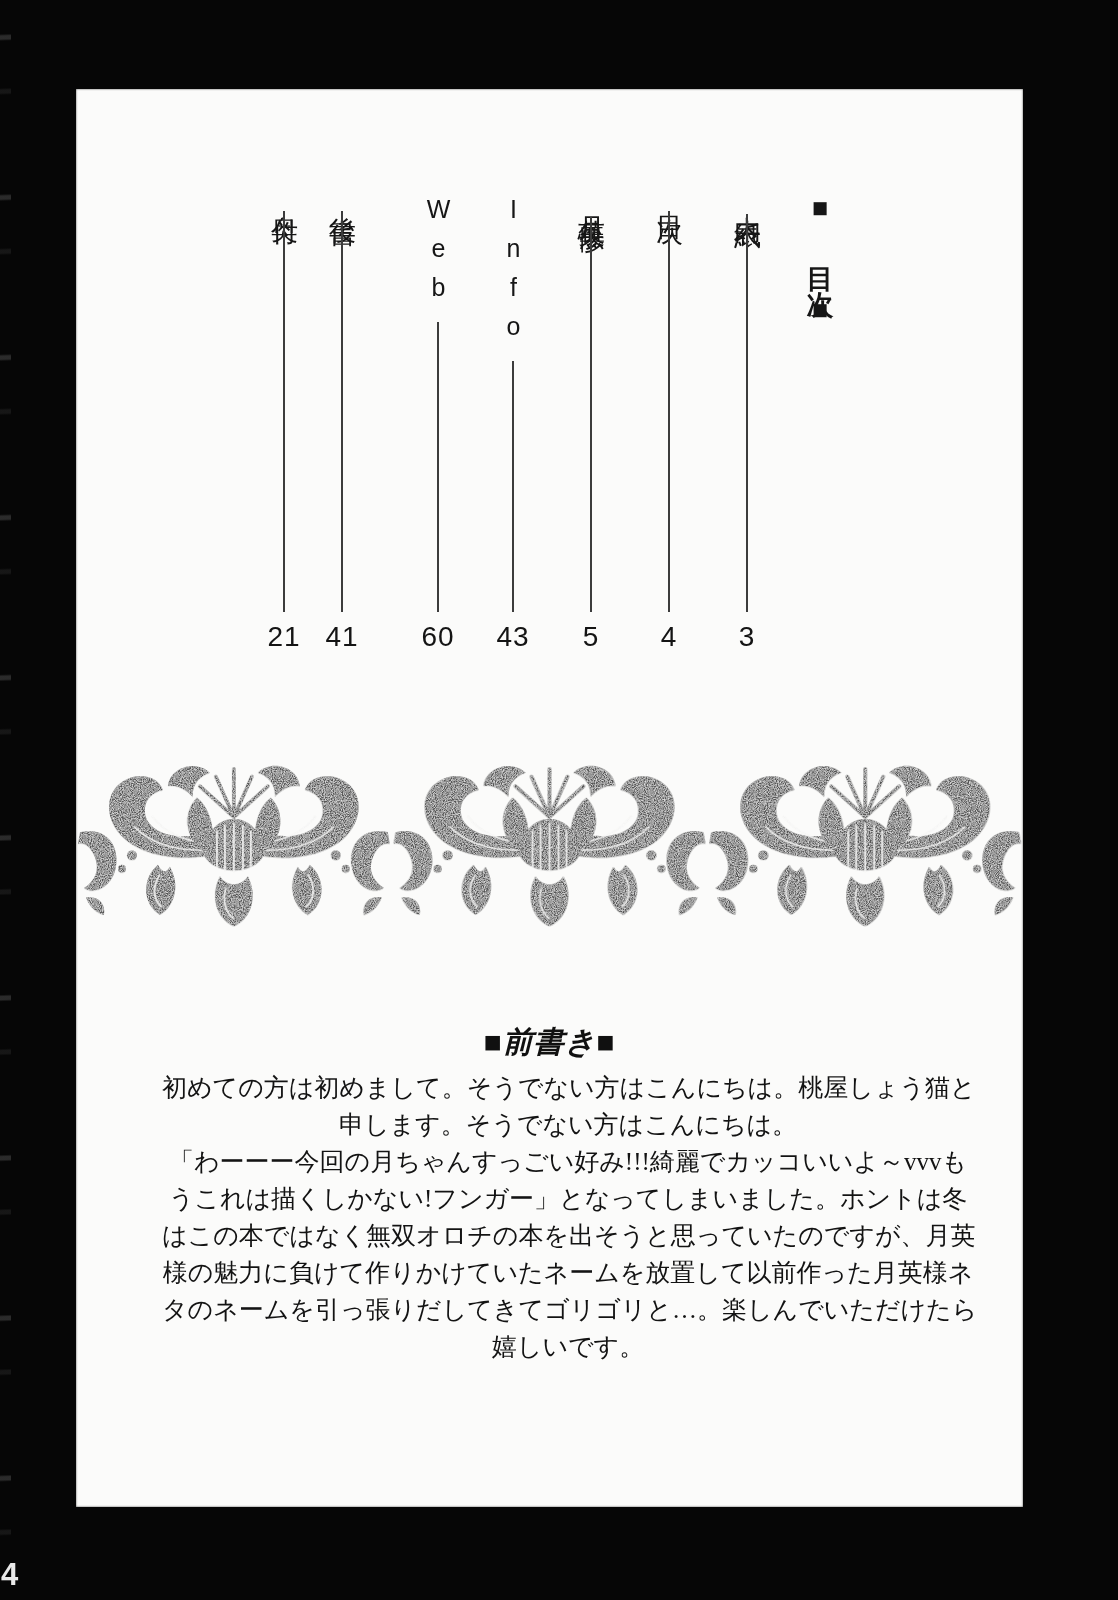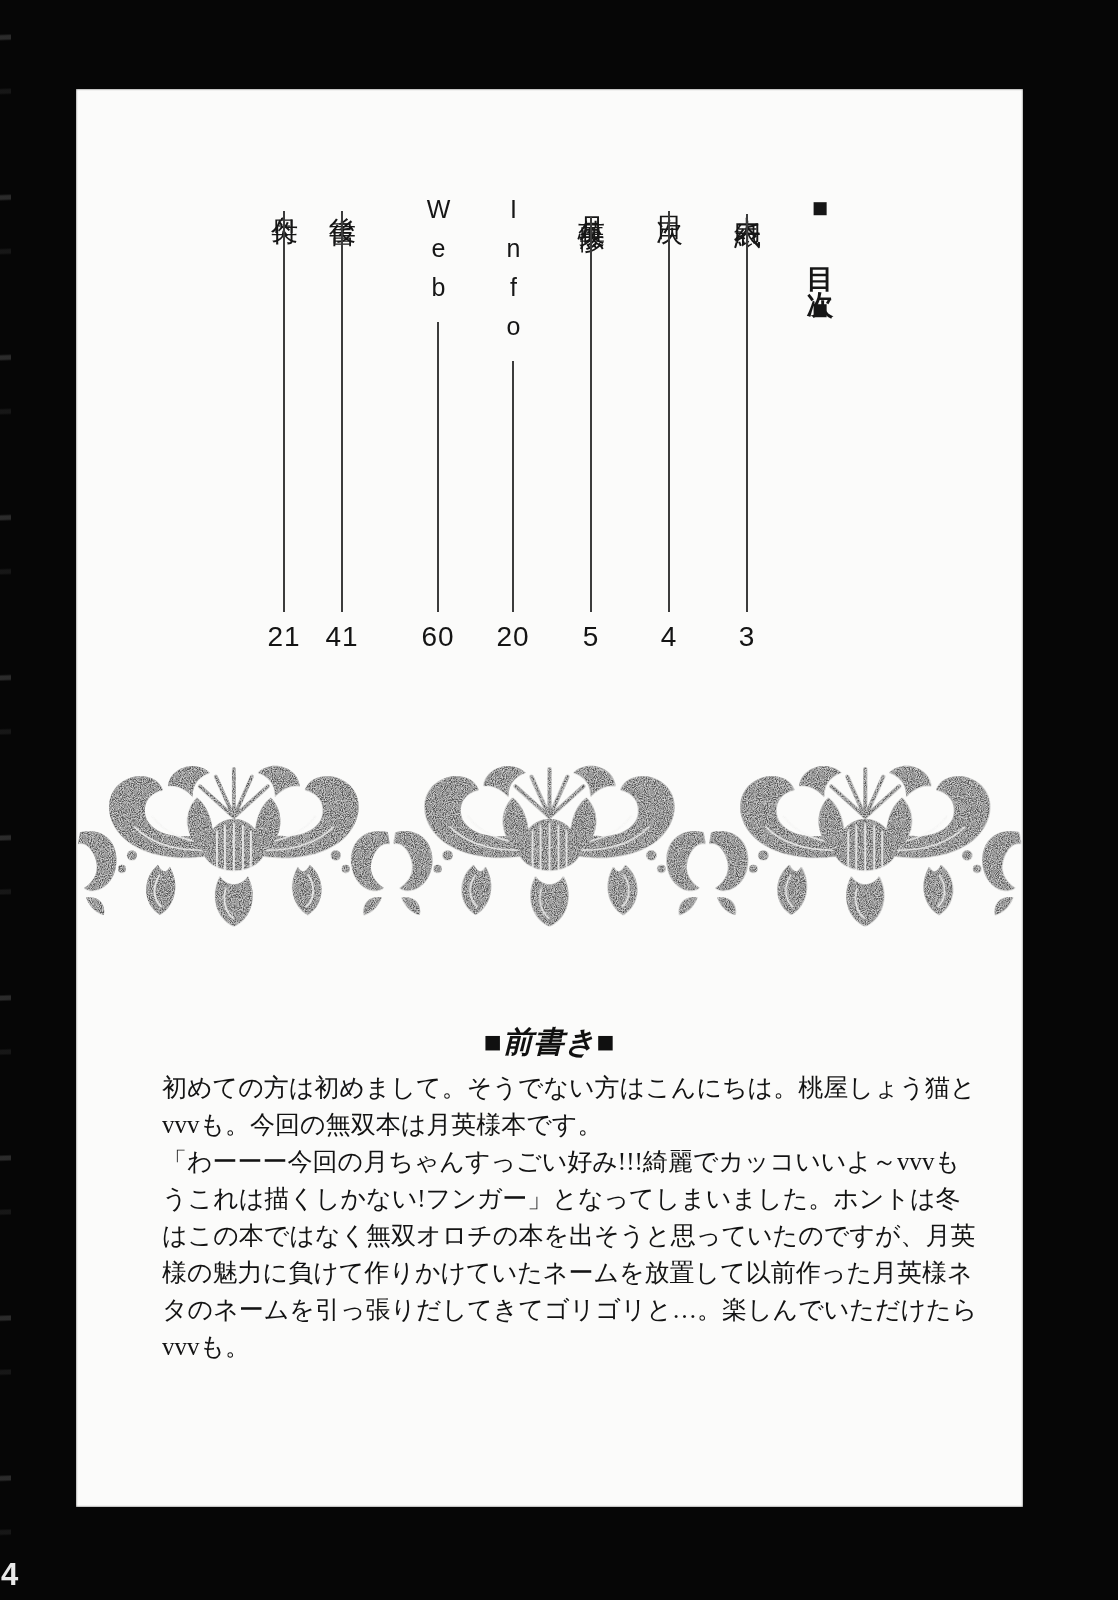--- a/index.html
+++ b/index.html
@@ -22,21 +22,21 @@
   .toc-col.latin .toc-label{font-size:25px;letter-spacing:11px;}
   .leader{width:2px;flex:1 1 auto;background:#3c3c3c;margin:10px 0 9px 0;}
   .pagenum{font-size:28px;color:#141414;letter-spacing:1px;}
   
   .ornament{position:absolute;left:0;top:655px;width:947px;height:192px;}
   
   .preface-title{position:absolute;left:0;top:933px;width:100%;text-align:center;
     font-family:"Liberation Serif",serif;font-weight:bold;font-size:30px;color:#101010;
     letter-spacing:1px;font-style:italic;}
   .preface-body{position:absolute;left:86px;top:980px;width:812px;
-    font-family:"Liberation Serif",serif;font-size:25px;line-height:37px;color:#131313;}
+    font-family:"Liberation Serif",serif;font-size:25px;line-height:37px;color:#131313;text-align:center;}
   .preface-line{white-space:nowrap;}
   
   .corner-pagenum{position:absolute;left:1px;top:1557px;color:#e9e9e9;font-size:31px;
     font-weight:bold;font-family:"Liberation Sans",sans-serif;}
 </style>
 </head>
 <body>
 
 <div class="stage">
   <div class="edge-streaks"></div>
@@ -60,21 +60,21 @@
 
       <div class="toc-col" style="left:487px">
         <span class="vtext toc-label">月英無惨</span>
         <span class="leader"></span>
         <span class="pagenum">5</span>
       </div>
 
       <div class="toc-col latin" style="left:409px">
         <span class="vtext toc-label">Info</span>
         <span class="leader"></span>
-        <span class="pagenum">20</span>
+        <span class="pagenum">43</span>
       </div>
 
       <div class="toc-col latin" style="left:334px">
         <span class="vtext toc-label">Web</span>
         <span class="leader"></span>
         <span class="pagenum">60</span>
       </div>
 
       <div class="toc-col" style="left:238px">
         <span class="vtext toc-label">後書</span>
@@ -133,26 +133,26 @@
         <use href="#motif" x="0"></use>
         <use href="#motif" x="316"></use>
         <use href="#motif" x="632"></use>
       </g>
     </svg>
 
     <div>
       <div class="preface-title">■前書き■</div>
       <div class="preface-body">
         <div class="preface-line">初めての方は初めまして。そうでない方はこんにちは。桃屋しょう猫と</div>
-        <div class="preface-line">vvvも。今回の無双本は月英様本です。</div>
+        <div class="preface-line">申します。そうでない方はこんにちは。</div>
         <div class="preface-line">「わーーー今回の月ちゃんすっごい好み!!!綺麗でカッコいいよ～vvvも</div>
         <div class="preface-line">うこれは描くしかない!フンガー」となってしまいました。ホントは冬</div>
         <div class="preface-line">はこの本ではなく無双オロチの本を出そうと思っていたのですが、月英</div>
         <div class="preface-line">様の魅力に負けて作りかけていたネームを放置して以前作った月英様ネ</div>
         <div class="preface-line">タのネームを引っ張りだしてきてゴリゴリと…。楽しんでいただけたら</div>
-        <div class="preface-line">vvvも。</div>
+        <div class="preface-line">嬉しいです。</div>
       </div>
     </div>
 
   </div>
 
   <div class="corner-pagenum">4</div>
 </div>
 
 </body></html>

